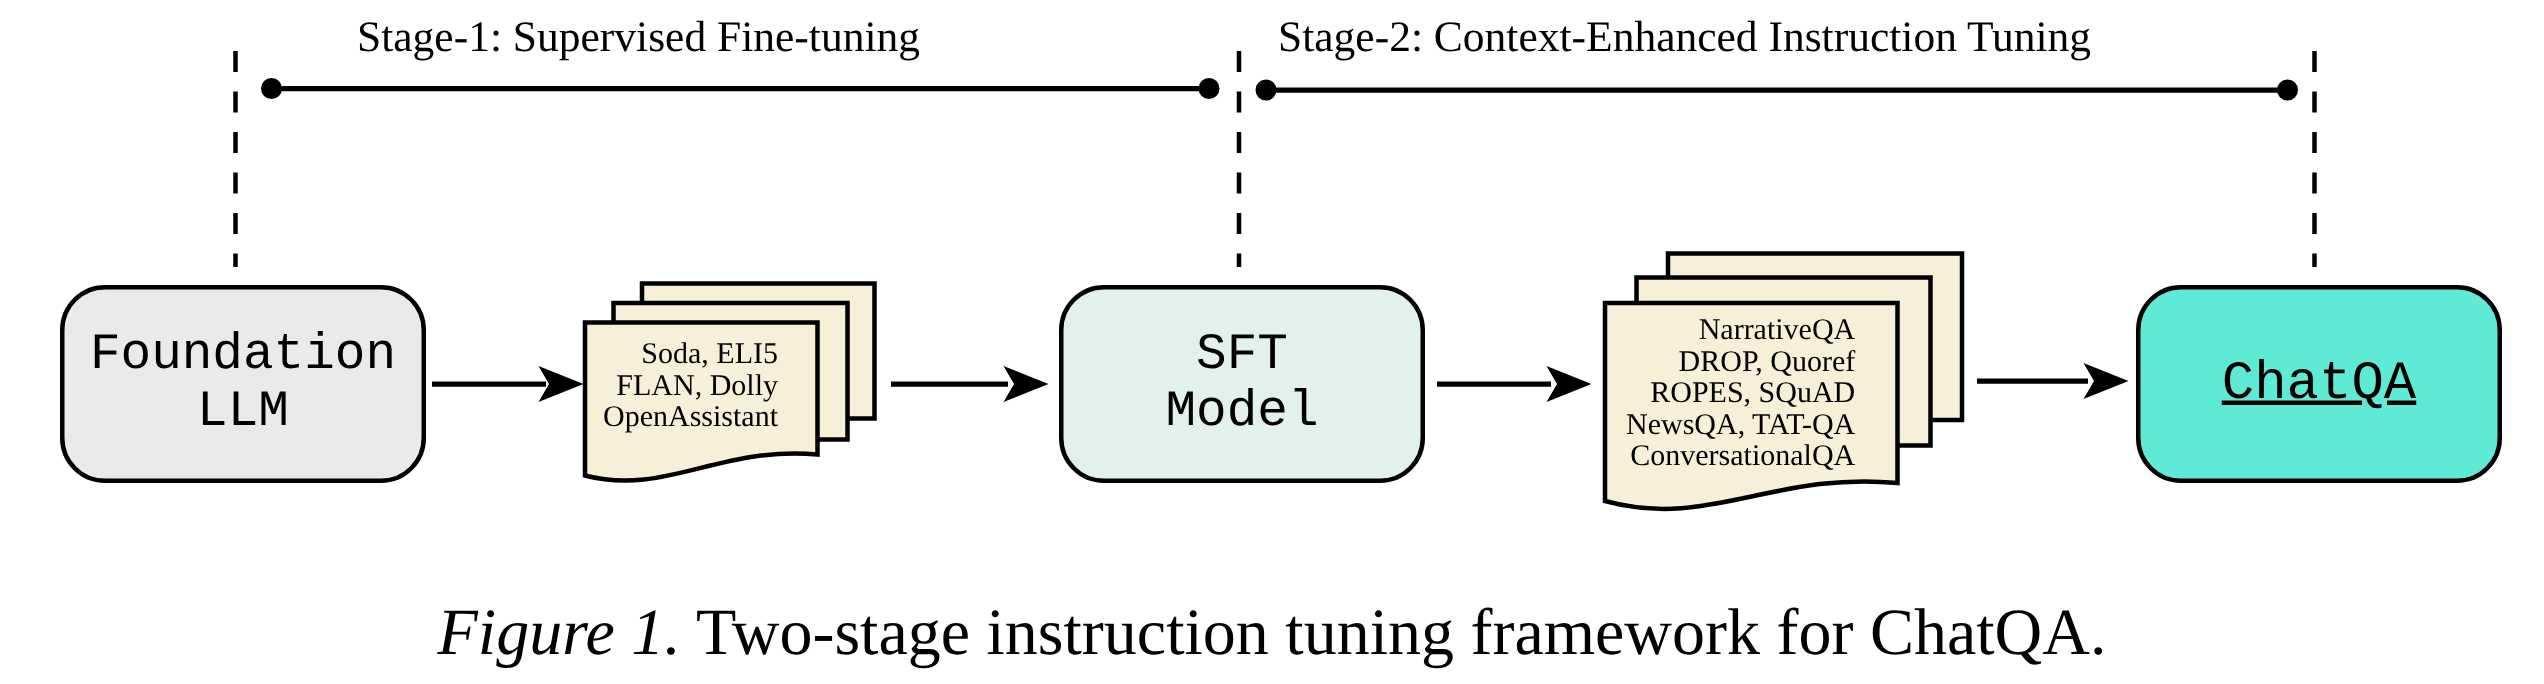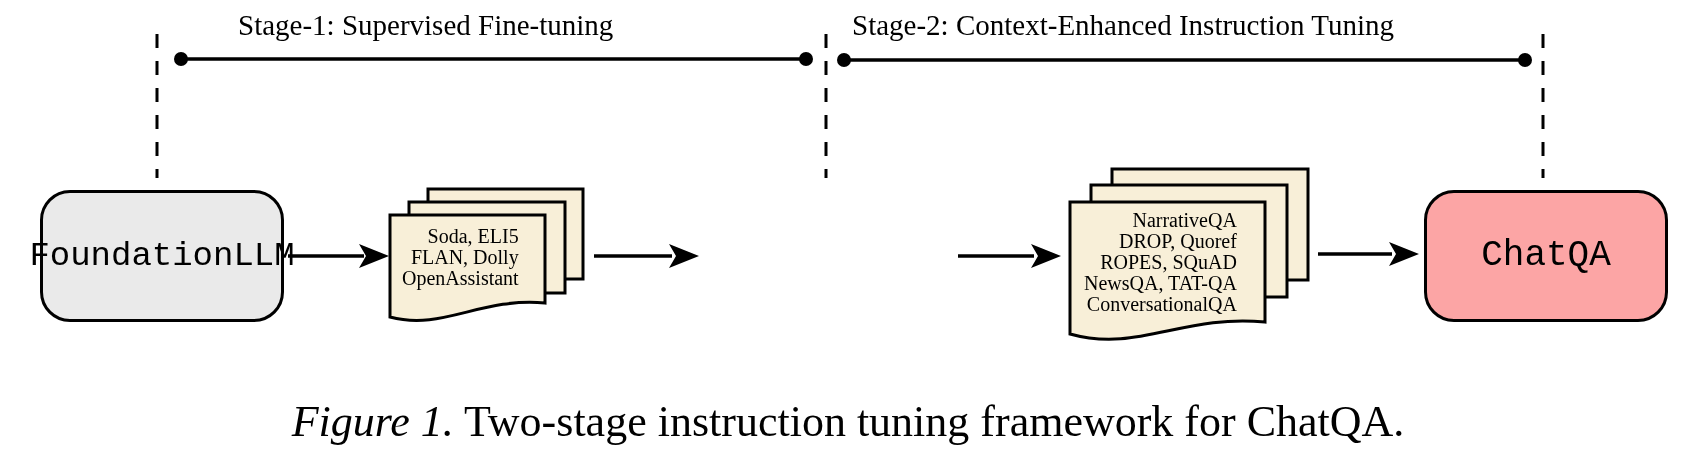--- a/index.html
+++ b/index.html
@@ -34,21 +34,21 @@
   .stage-label-1 { left: 238px; width: 400px; }
   .stage-label-2 { left: 852px; width: 450px; }
   .node {
     position: absolute;
     top: 190px;
     width: 238px;
     height: 126px;
     border: 3px solid #000000;
     border-radius: 30px;
     display: flex;
-    flex-direction: row;
+    flex-direction: column;
     align-items: center;
     justify-content: center;
     font-family: "Liberation Mono", monospace;
     font-size: 34px;
     line-height: 38px;
     text-align: center;
     white-space: nowrap;
   }
   .node-foundation { left: 40px; }
   .node-sft { left: 706px; }
@@ -131,22 +131,26 @@
   </svg>
 
   <div class="stage-label stage-label-1">Stage-1: Supervised Fine-tuning</div>
   <div class="stage-label stage-label-2">Stage-2: Context-Enhanced Instruction Tuning</div>
 
   <div class="node node-foundation" style="background-color: rgb(234, 234, 234);">
     <div>Foundation</div>
     <div>LLM</div>
   </div>
 
+  <div class="node node-sft" style="background-color: rgb(227, 241, 236);">
+    <div>SFT</div>
+    <div>Model</div>
+  </div>
 
-  <div class="node node-chatqa" style="background-color: #fca5a5;">
+  <div class="node node-chatqa" style="background-color: #5eead4; text-decoration: underline;">
     <div>ChatQA</div>
   </div>
 
   <div class="doc-text doc-text-1">
     <div>Soda, ELI5</div>
     <div>FLAN, Dolly</div>
     <div>OpenAssistant</div>
   </div>
 
   <div class="doc-text doc-text-2">

